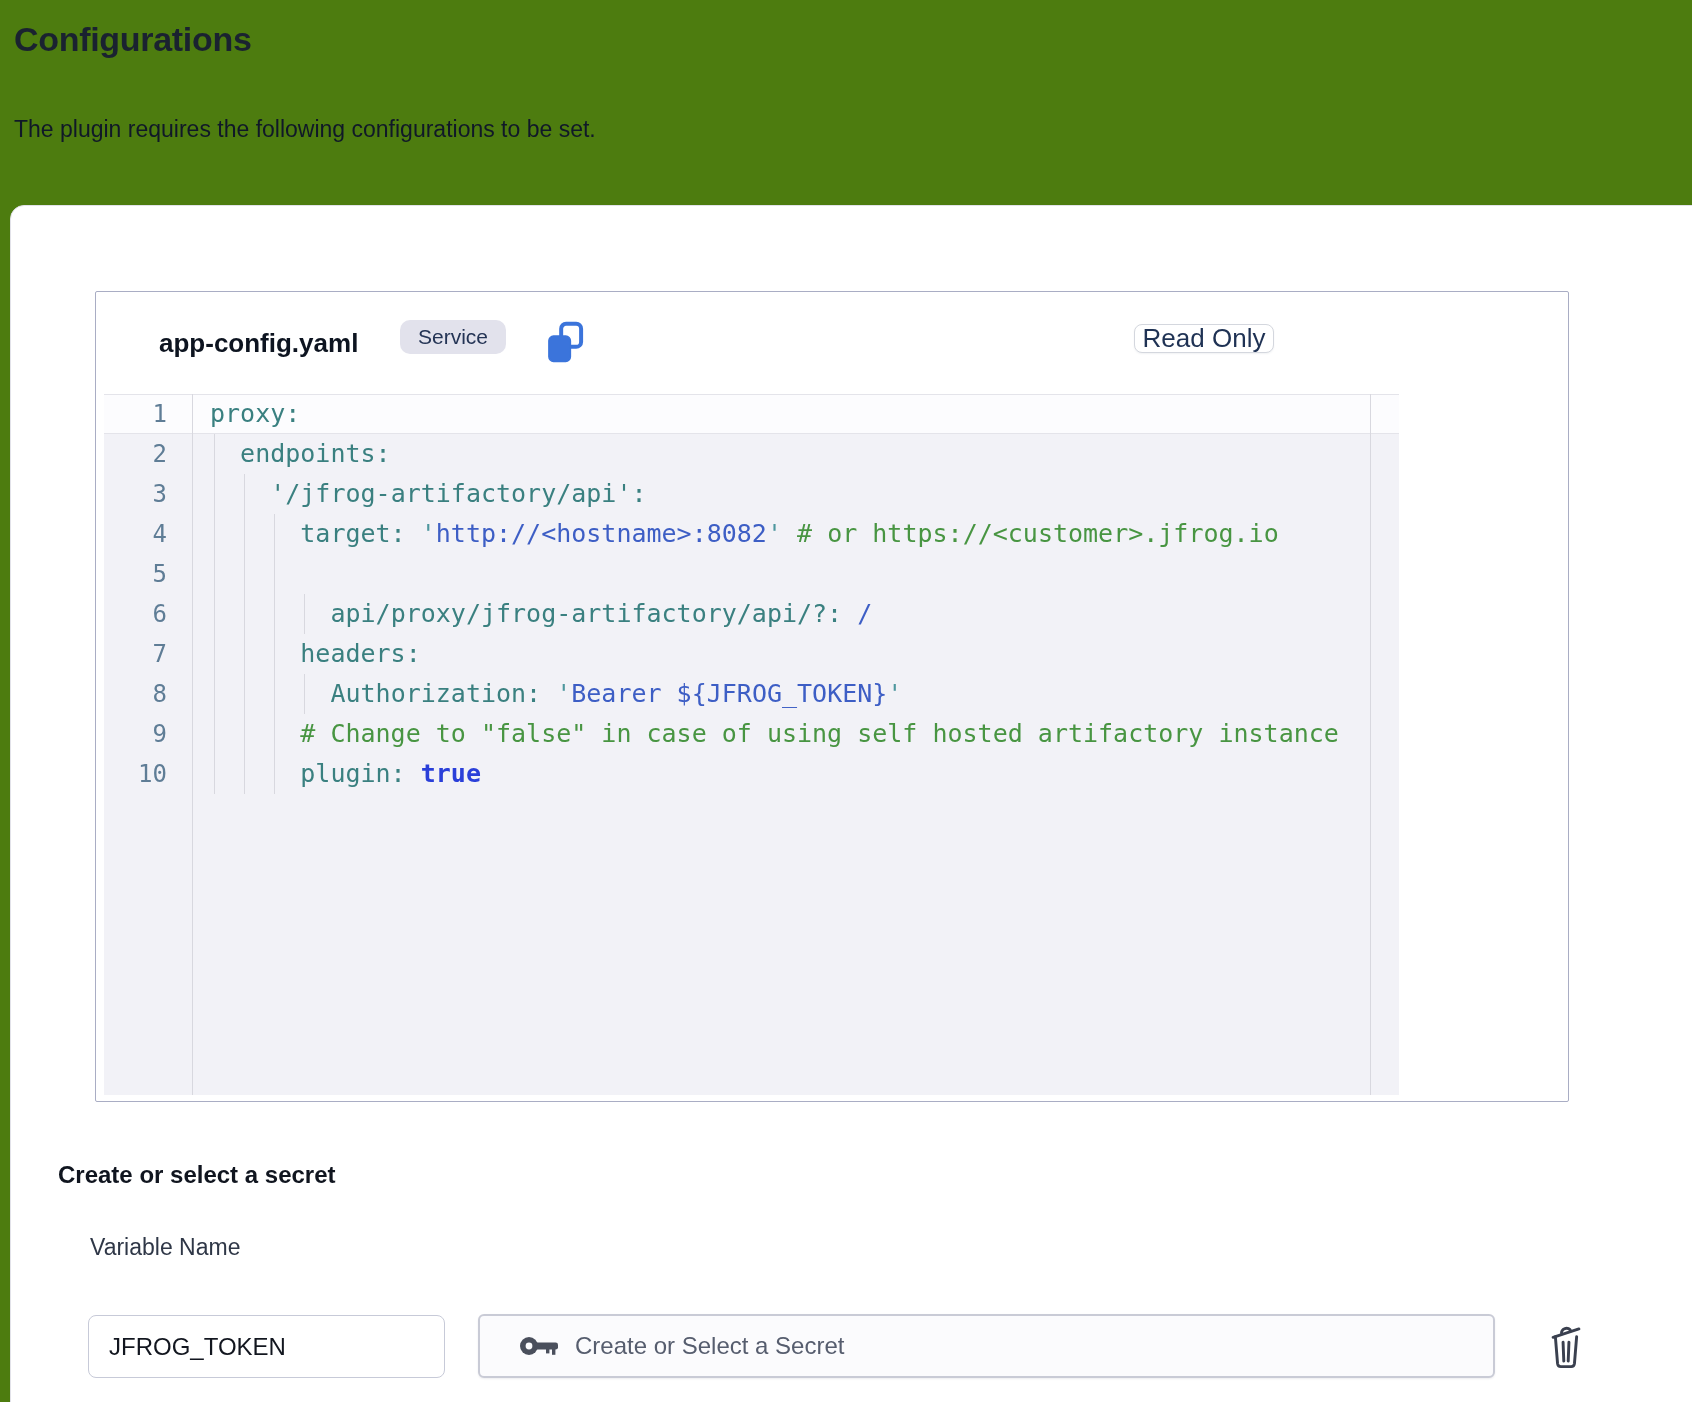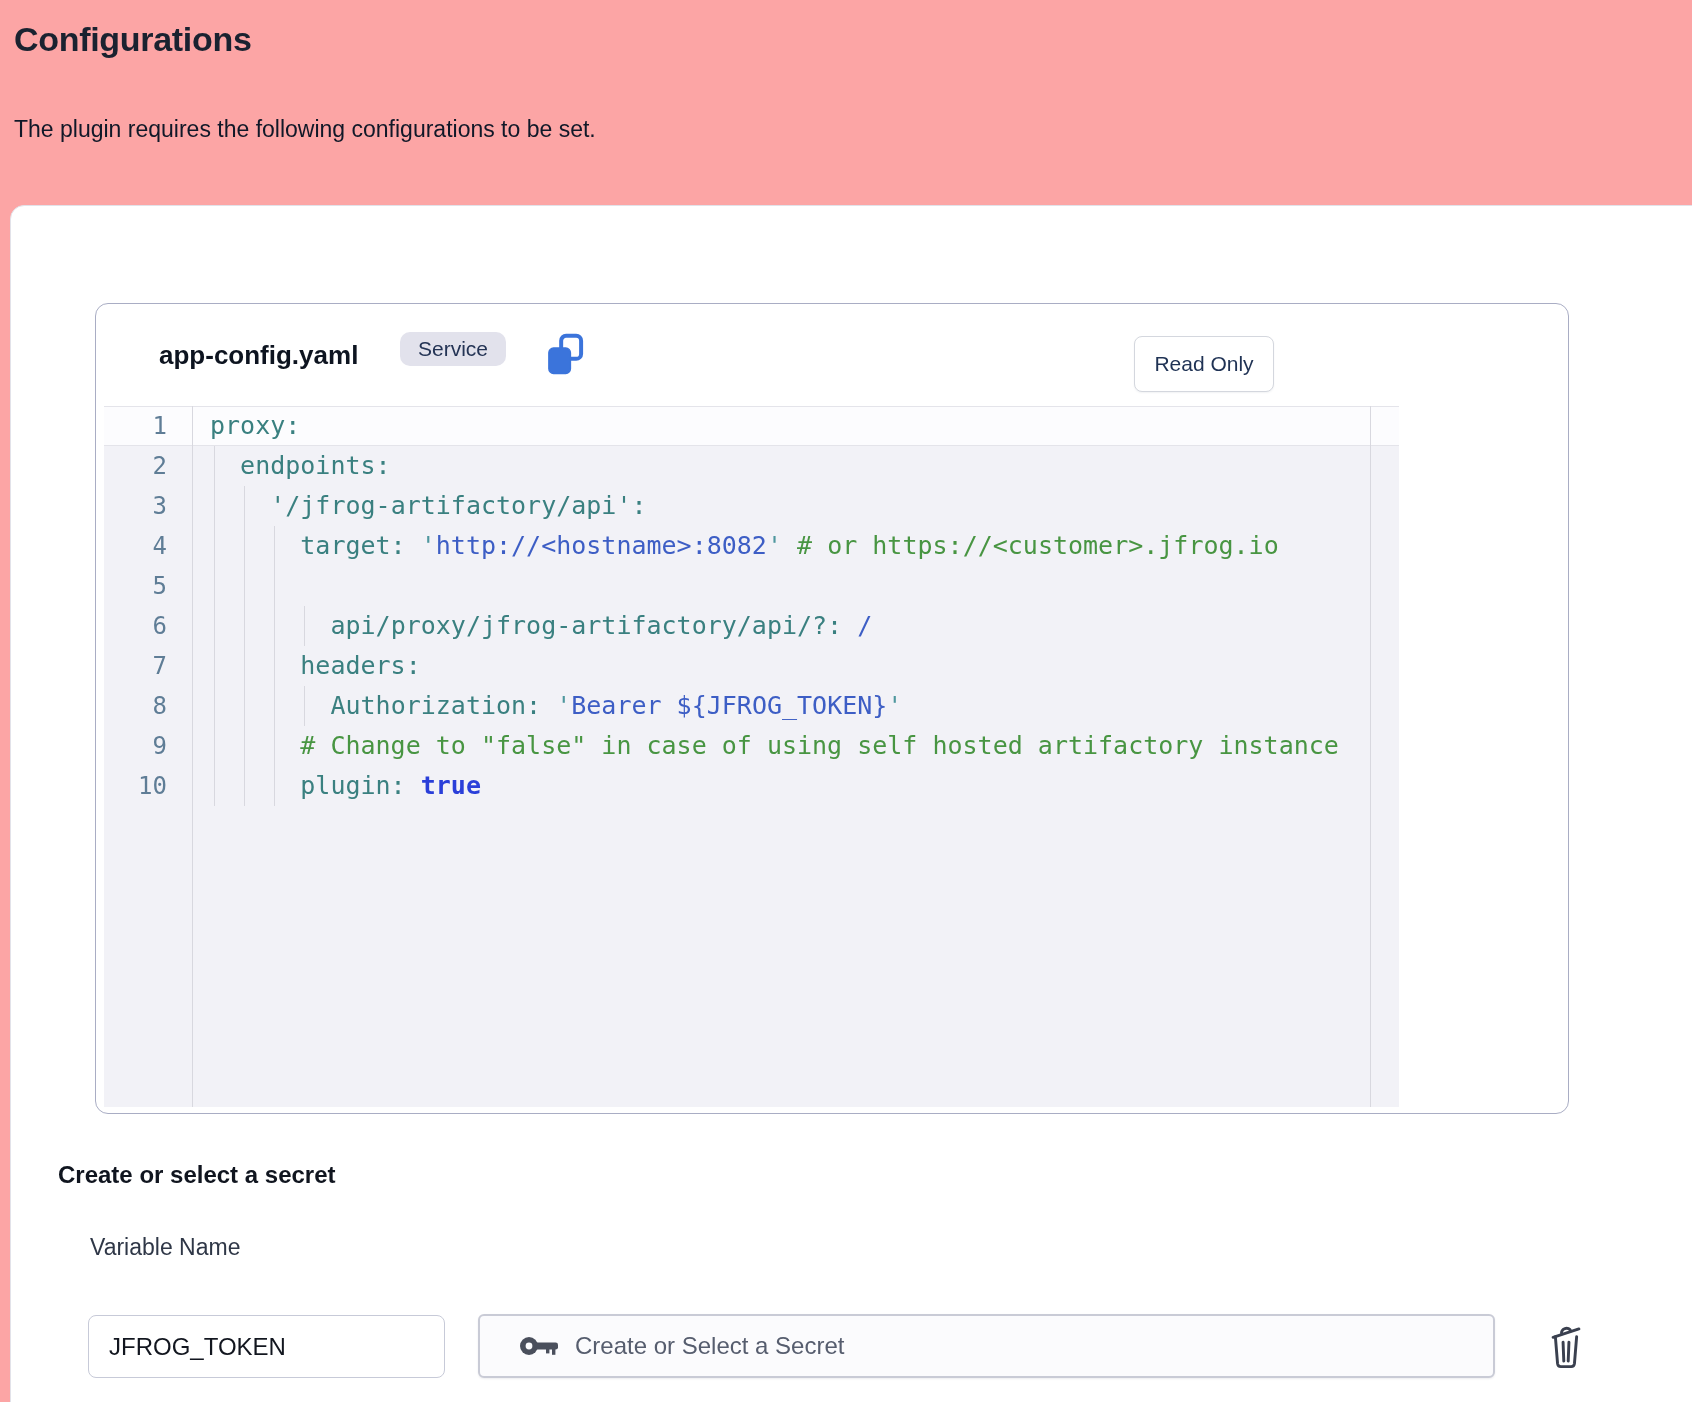--- a/index.html
+++ b/index.html
@@ -2,21 +2,21 @@
 <html style="--accent: #2d6ede; --copyBlue: #3b74db; --cardBorder: #a9adc4; --codeBg: #f2f2f7; --guide: #d8d8df; --lineNum: #5f7d96; --tkKey: #3a8080; --tkStr: #3d5ec5; --tkQuote: #4e979e; --tkComment: #489542; --tkBool: #2a3fd9;"><head>
 <meta charset="utf-8">
 <style>
   * { margin: 0; padding: 0; box-sizing: border-box; }
   html, body { background: #ffffff; }
   body { font-family: "Liberation Sans", sans-serif; }
 
   #screen {
     position: relative;
     width: 1692px; height: 1402px;
-    background: #fca5a5;
+    background: #4d7c0f;
     overflow: hidden;
     padding-left: 7px;
   }
 
   .page-title {
     position: absolute; left: 14px; top: 20px;
     font-size: 34px; font-weight: 700; color: #1a2230;
     letter-spacing: -0.3px;
   }
   .page-subtitle {
@@ -30,37 +30,36 @@
     background: #ffffff;
     border: 1px solid #e2e2e9;
     border-radius: 14px;
   }
 
   .yaml-card {
     position: absolute; left: 84px; top: 85px; 
     width: 1474px; height: 811px;
     background: #ffffff;
     border: 1.5px solid var(--cardBorder);
-    border-radius: 13px;
-    margin-top: 12px;
+    border-radius: 2px;
   }
 
   .card-header { position: absolute; left: 0; top: 0; width: 100%; height: 102px; }
   
   .t-file   { position: absolute; left: 63px;  top: 24px; height: 54px; display: flex; align-items: center;
               font-size: 26px; font-weight: 700; color: #0d1420; }
   .t-badge  { position: absolute; left: 304px; top: 28px; height: 34px; padding: 0 18px;
               display: flex; align-items: center; background: #e2e2ec; border-radius: 10px;
               font-size: 21px; color: #243455; }
   .t-copy   { position: absolute; left: 449px; top: 28px; width: 40px; height: 46px;
               border: none; background: transparent; cursor: pointer; }
   .btn-readonly {
-    position: absolute; left: 1038px; top: 32px; width: 140px; height: 56px;
+    position: absolute; left: 1038px; top: 32px; width: 140px; height: 29px;
     background: #fff; border: 1px solid #d4d7de; border-radius: 8px;
-    font-family: inherit; font-size: 21px; color: #1f3254;
+    font-family: inherit; font-size: 26px; color: #1f3254;
     box-shadow: 0 1px 2px rgba(20,30,60,0.06);
     display: flex; align-items: center; justify-content: center;
   }
   .btn-edityaml {
     position: absolute; left: 1219px; top: 23px; width: 215px; height: 64px;
     background: #fff; border: 2px solid var(--accent); border-radius: 8px;
     font-family: inherit; font-size: 25px; font-weight: 700; color: var(--accent);
     display: flex; align-items: center; justify-content: center;
   }
 

